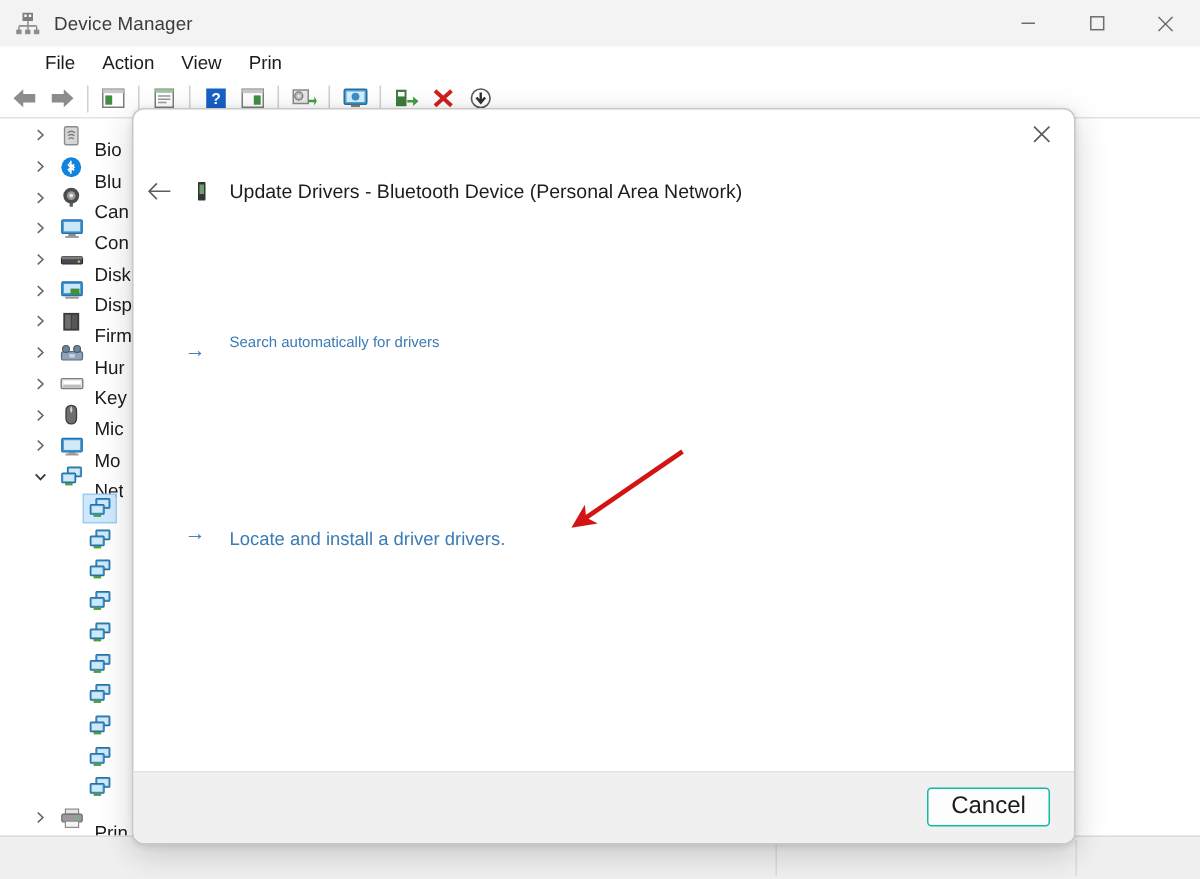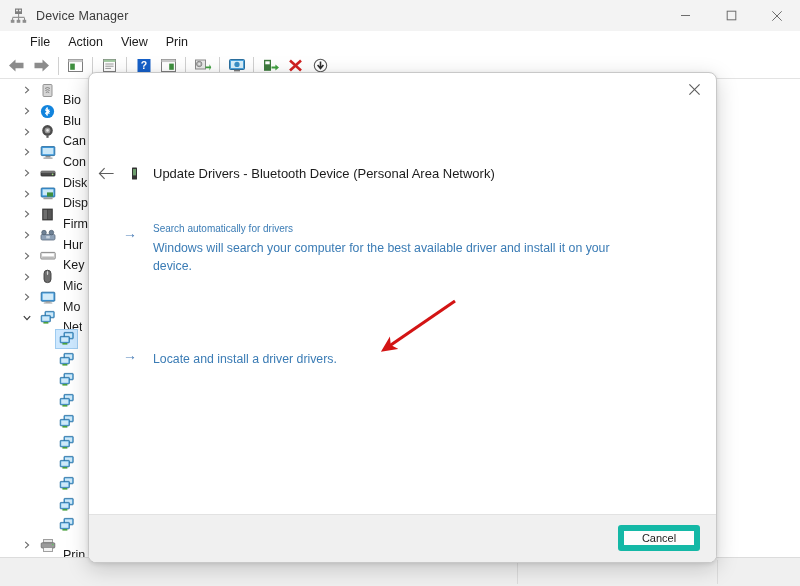--- a/index.html
+++ b/index.html
@@ -205,21 +205,20 @@
     justify-content: center;
     color: #5a5a5a;
   }
   .dlg-header {
     position: absolute;
     top: 40px; left: 0;
     width: 100%;
     height: 28px;
     display: flex;
     align-items: center;
-    margin-top: 46px;
   }
   .dlg-back {
     width: 26px;
     margin-left: 4px;
     display: flex;
     align-items: center;
     justify-content: center;
     color: #5d5d5d;
     flex: 0 0 auto;
   }
@@ -281,23 +280,23 @@
     border-top: 1px solid #e2e2e2;
     box-sizing: border-box;
   }
   .cancel-btn {
     position: absolute;
     right: 16px;
     top: 10px;
     width: 82px;
     height: 26px;
     background: #fdfdfd;
-    border: 6px solid #14b8a6;
+    border: 1px solid #14b8a6;
     border-radius: 3px;
-    font-size: 11px;
+    font-size: 16px;
     color: #1c1c1c;
     font-family: "Liberation Sans", sans-serif;
     display: flex;
     align-items: center;
     justify-content: center;
     cursor: default;
   }
 
   
   .annot-arrow {
@@ -801,21 +800,20 @@
           <rect x="6" y="3" width="3" height="6.4" fill="#6d9e6d"></rect>
         </svg>
       </div>
       <div class="dlg-title">Update Drivers - Bluetooth Device (Personal Area Network)</div>
     </div>
 
 
     <div class="option" style="top:150px;">
       <div class="option-arrow">→</div>
       <div class="option-title">Search automatically for drivers</div>
-      <div class="option-desc">Windows will search your computer for the best available driver and install it on your device.</div>
     </div>
 
     <div class="option" style="top:272px;">
       <div class="option-arrow">→</div>
       <div class="option-desc">Locate and install a driver drivers.</div>
     </div>
 
     <div class="dlg-footer">
       <button class="cancel-btn">Cancel</button>
     </div>

